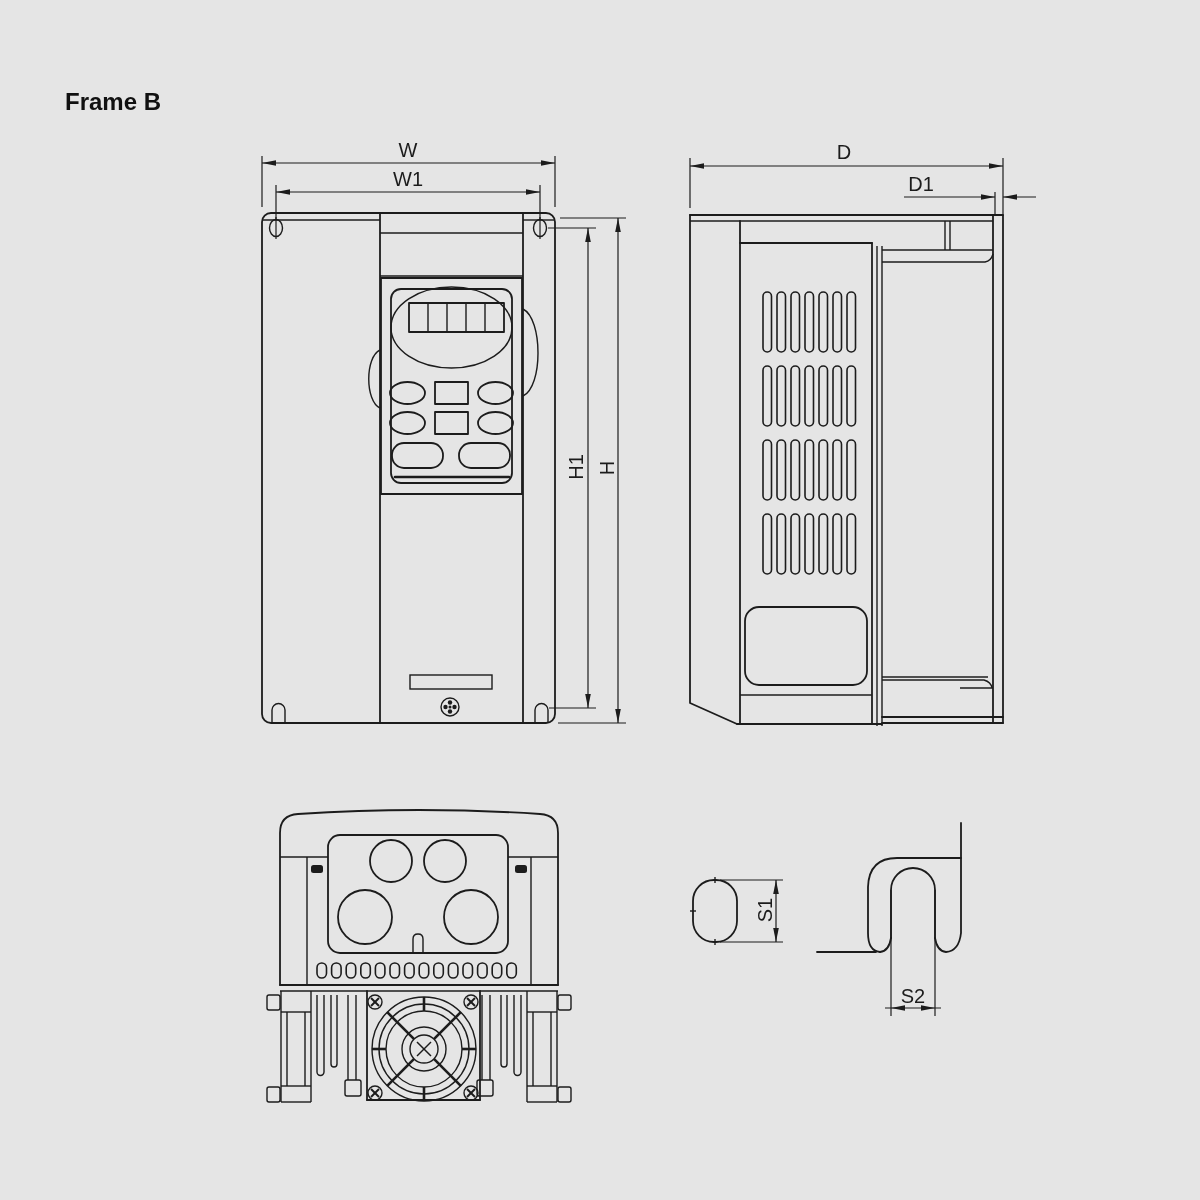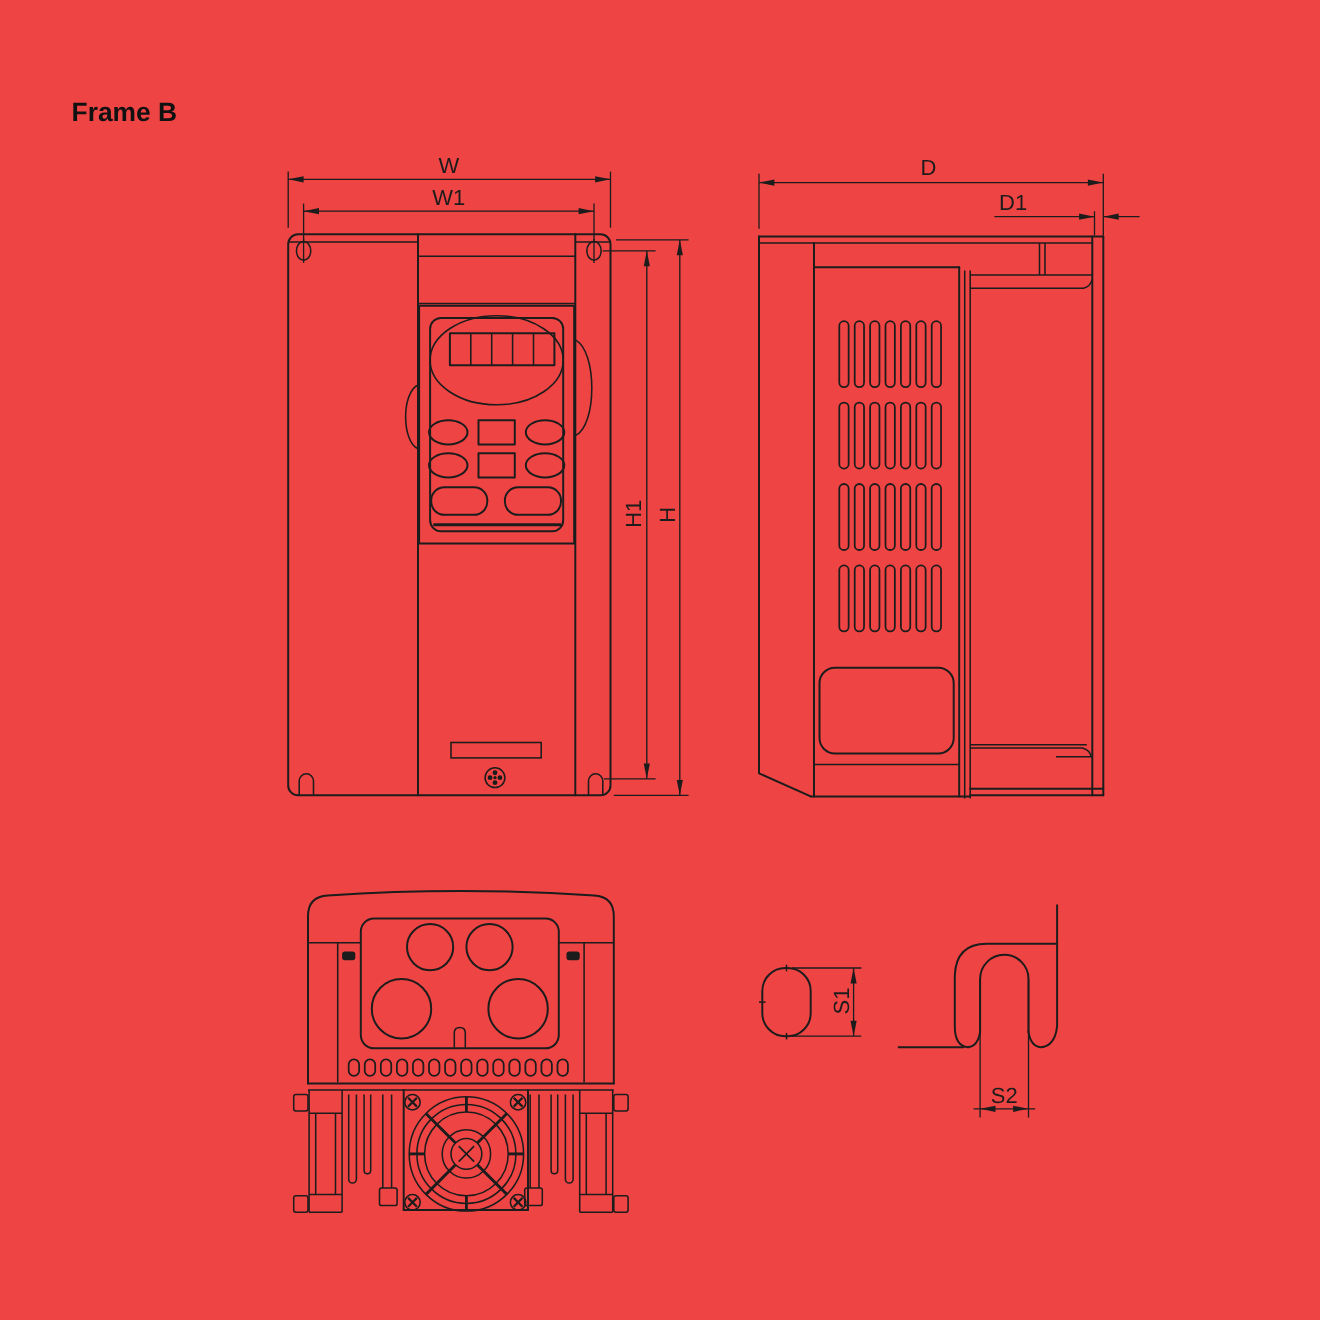--- a/index.html
+++ b/index.html
@@ -1,16 +1,16 @@
 <!DOCTYPE html>
 <html><head>
 <meta charset="utf-8">
 <style>
   html,body{margin:0;padding:0;background:#ffffff;}
-  .canvas{position:relative;width:1200px;height:1200px;background:#ef4444;overflow:hidden;
+  .canvas{position:relative;width:1200px;height:1200px;background:#e5e5e5;overflow:hidden;
           font-family:"Liberation Sans", sans-serif;}
   svg{position:absolute;left:0;top:0;}
   .obj{stroke:#1c1c1c;fill:none;stroke-width:1.8;stroke-linecap:round;stroke-linejoin:round;}
   .thin{stroke:#1c1c1c;fill:none;stroke-width:1.4;}
   .dim{stroke:#1c1c1c;fill:none;stroke-width:1.2;}
   .arr{fill:#1c1c1c;stroke:none;}
   .dimtext{font-size:20px;fill:#1c1c1c;}
   .titletext{font-size:24px;font-weight:bold;fill:#111;}
 </style>
 </head>

